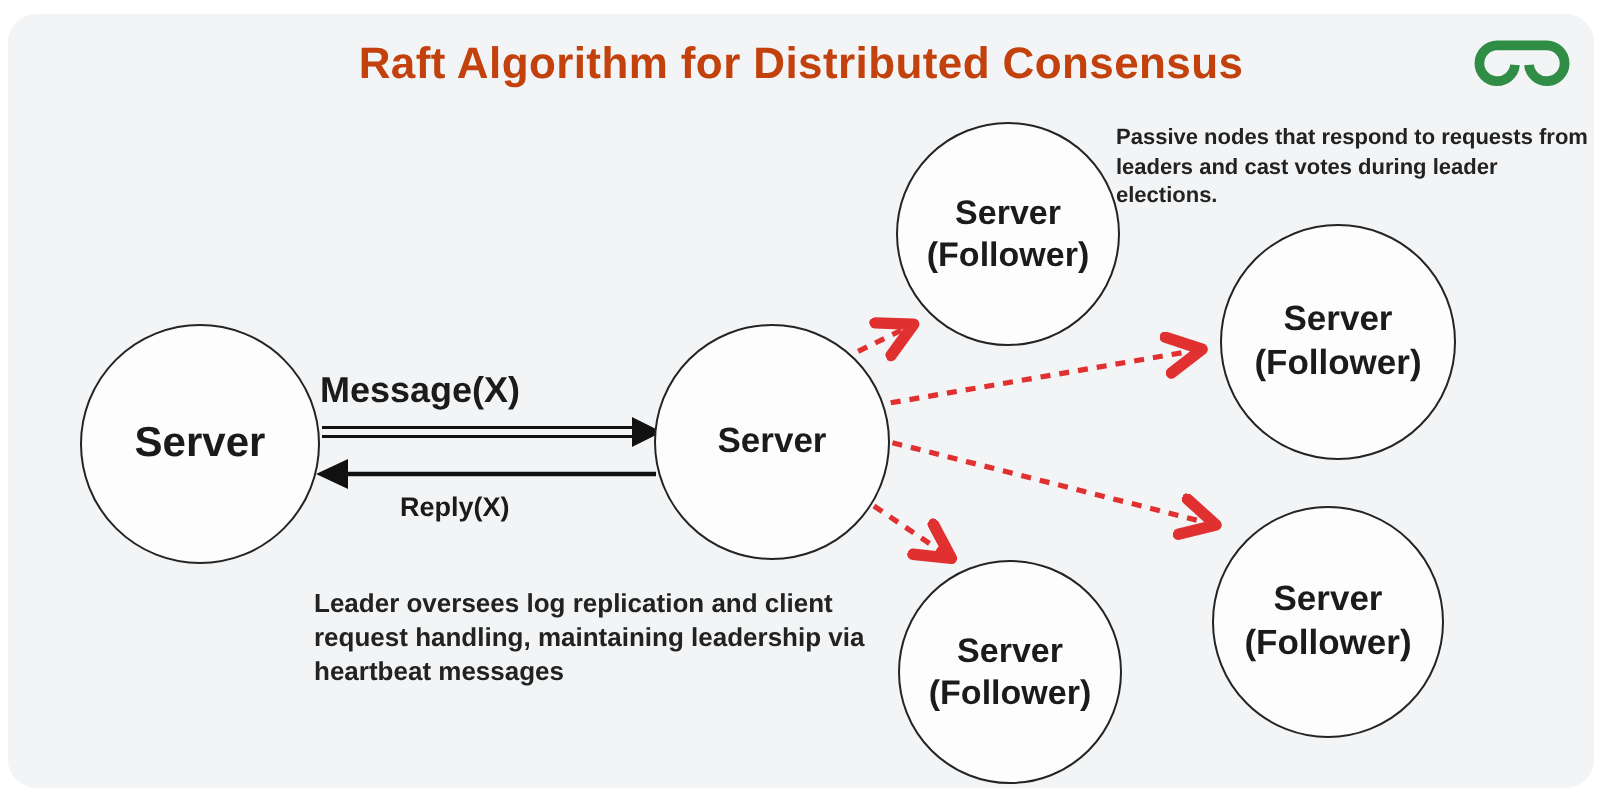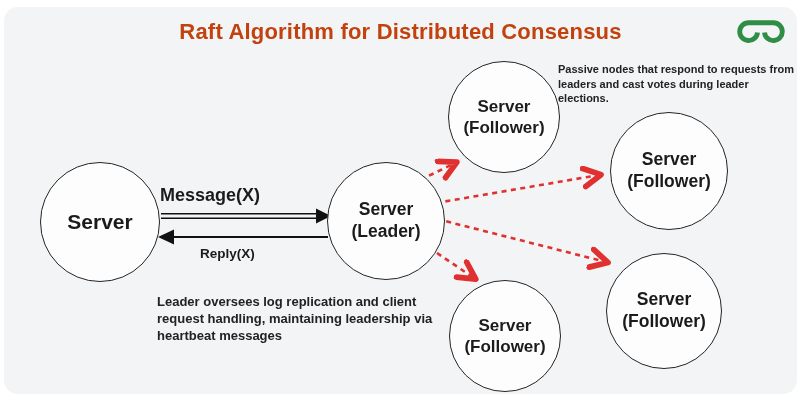--- a/index.html
+++ b/index.html
@@ -108,21 +108,20 @@
   <line x1="437" y1="219" x2="606" y2="262" stroke="#e03130" stroke-width="2.6" stroke-dasharray="5 4.5" marker-end="url(#redhead)"></line>
   <line x1="437" y1="253" x2="474" y2="278" stroke="#e03130" stroke-width="2.6" stroke-dasharray="5 4.5" marker-end="url(#redhead)"></line>
 </svg>
 
 <div class="node node-client">
   <span class="l1">Server</span>
 </div>
 
 <div class="node node-leader">
   <span class="l1">Server</span>
-  <span class="l2">(Leader)</span>
 </div>
 
 <div class="node node-f-top">
   <span class="l1">Server</span>
   <span class="l2">(Follower)</span>
 </div>
 
 <div class="node node-f-right">
   <span class="l1">Server</span>
   <span class="l2">(Follower)</span>

